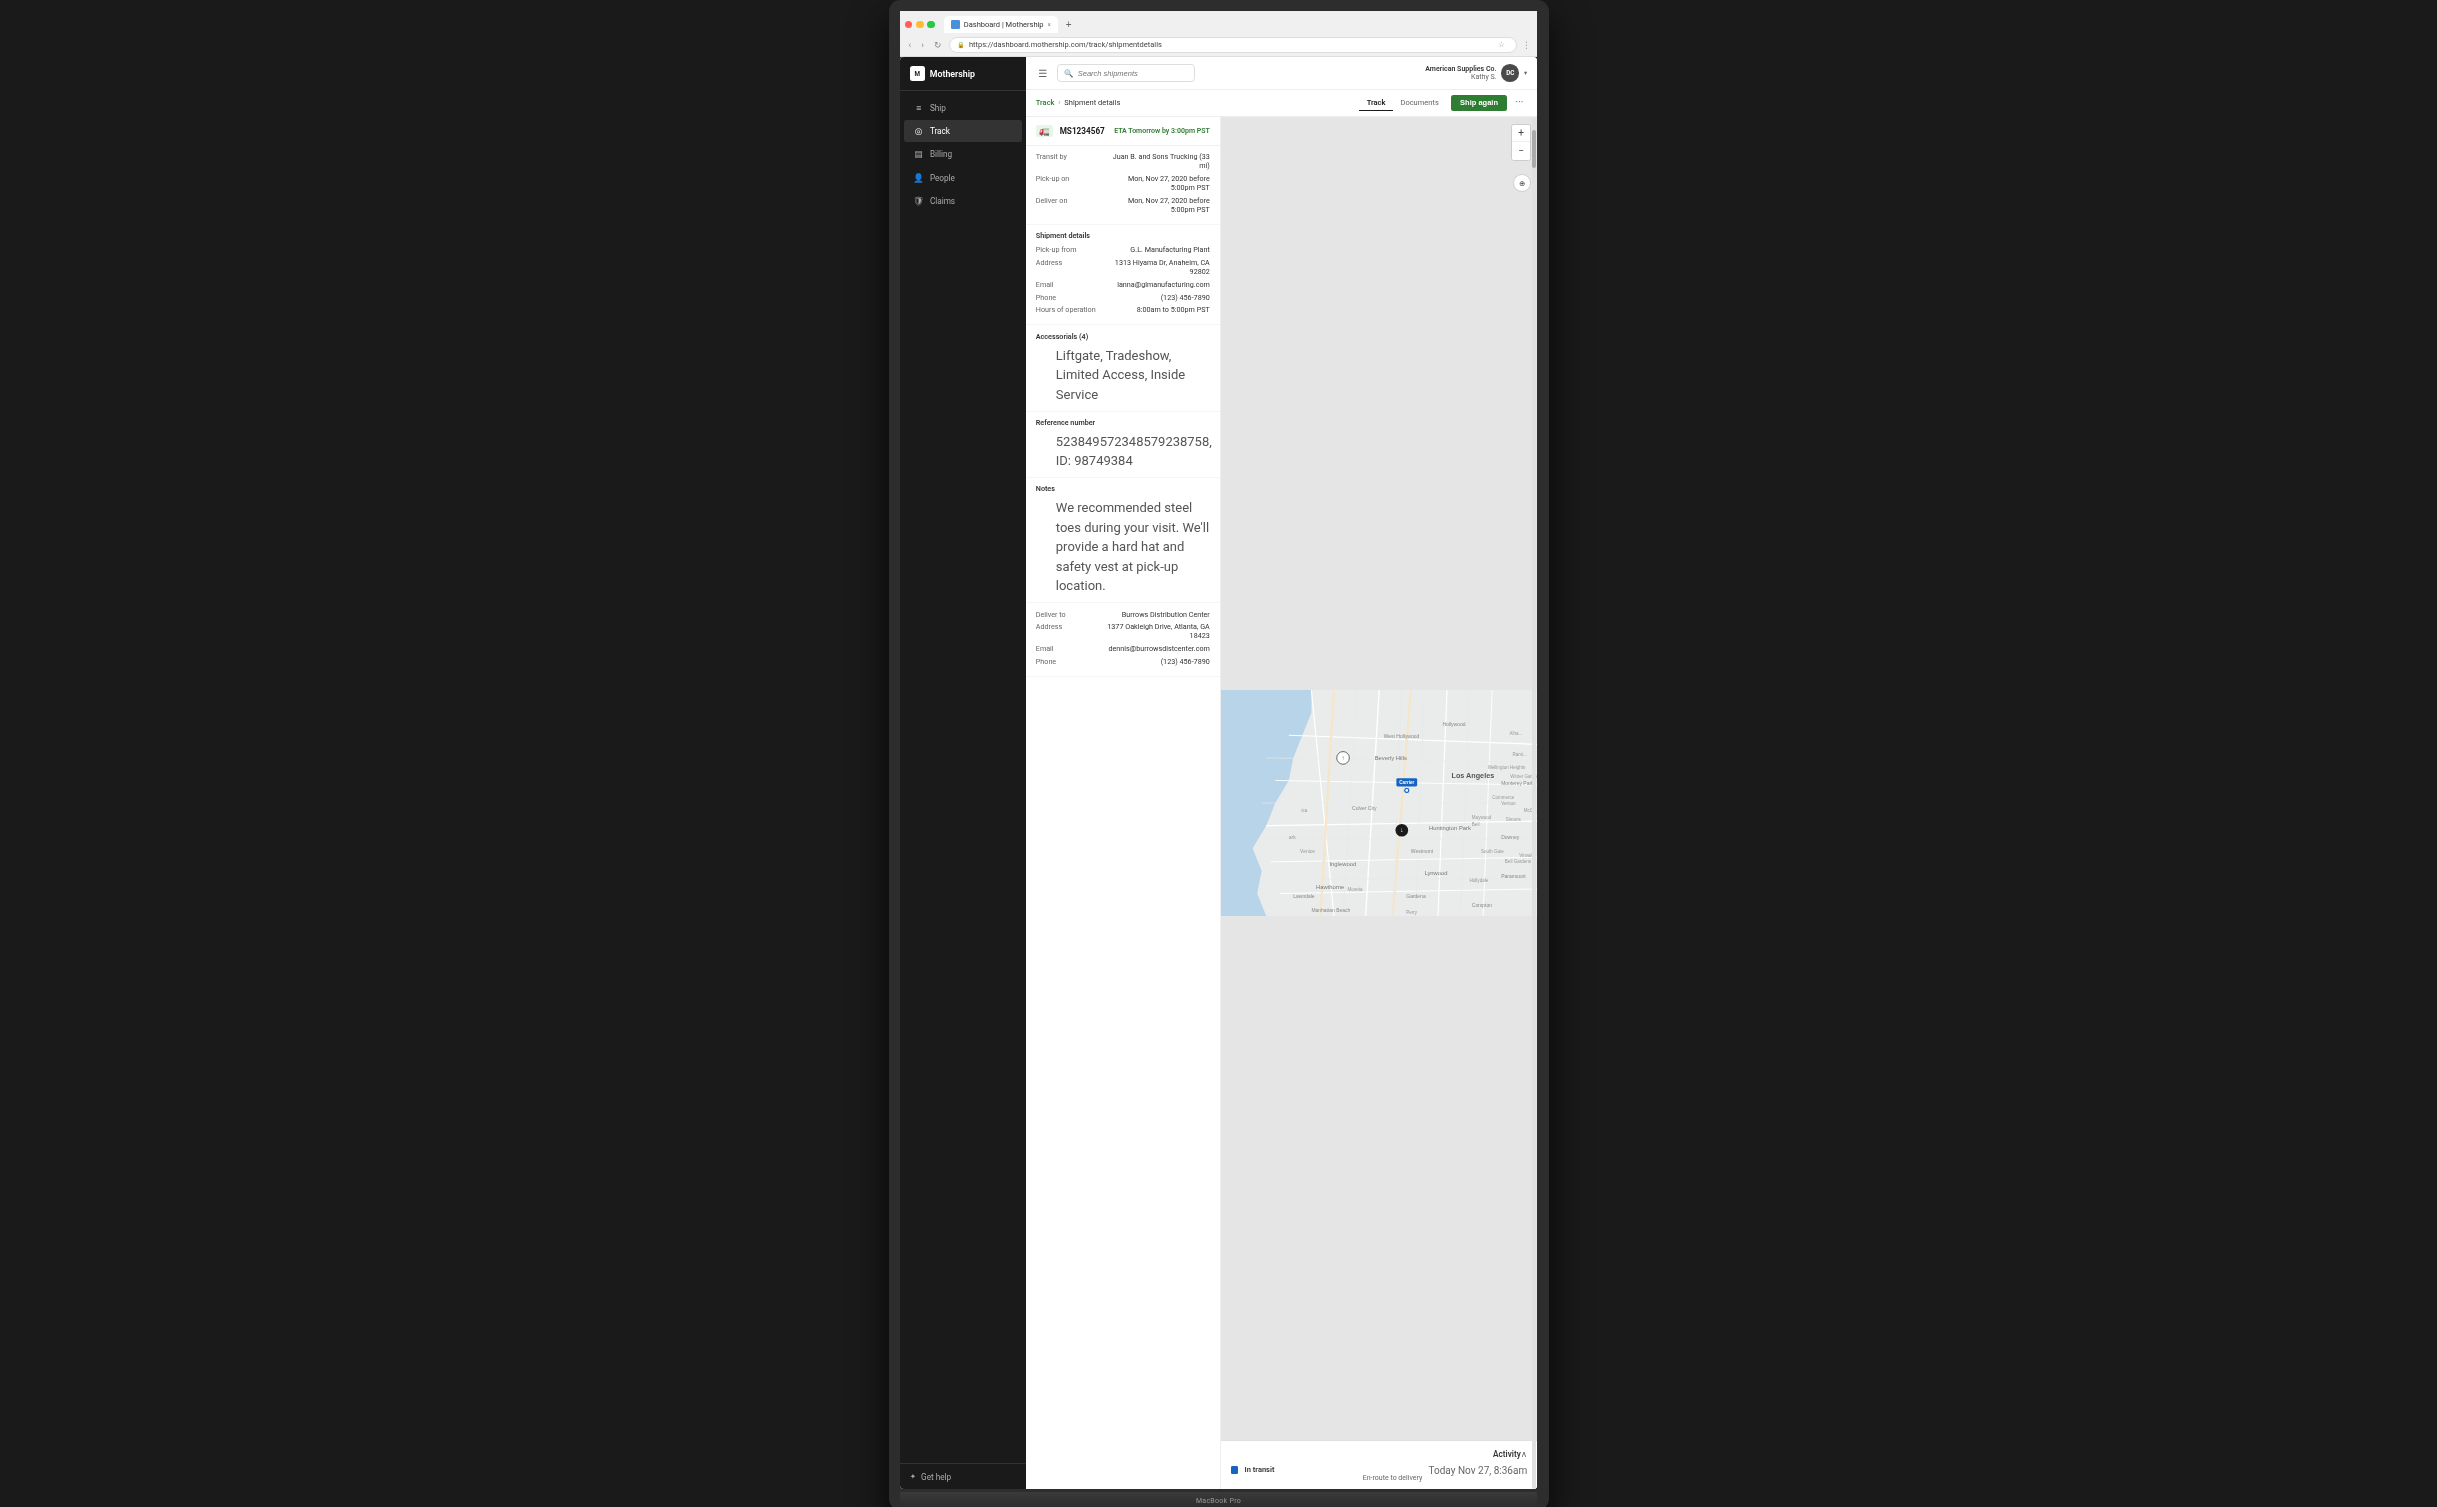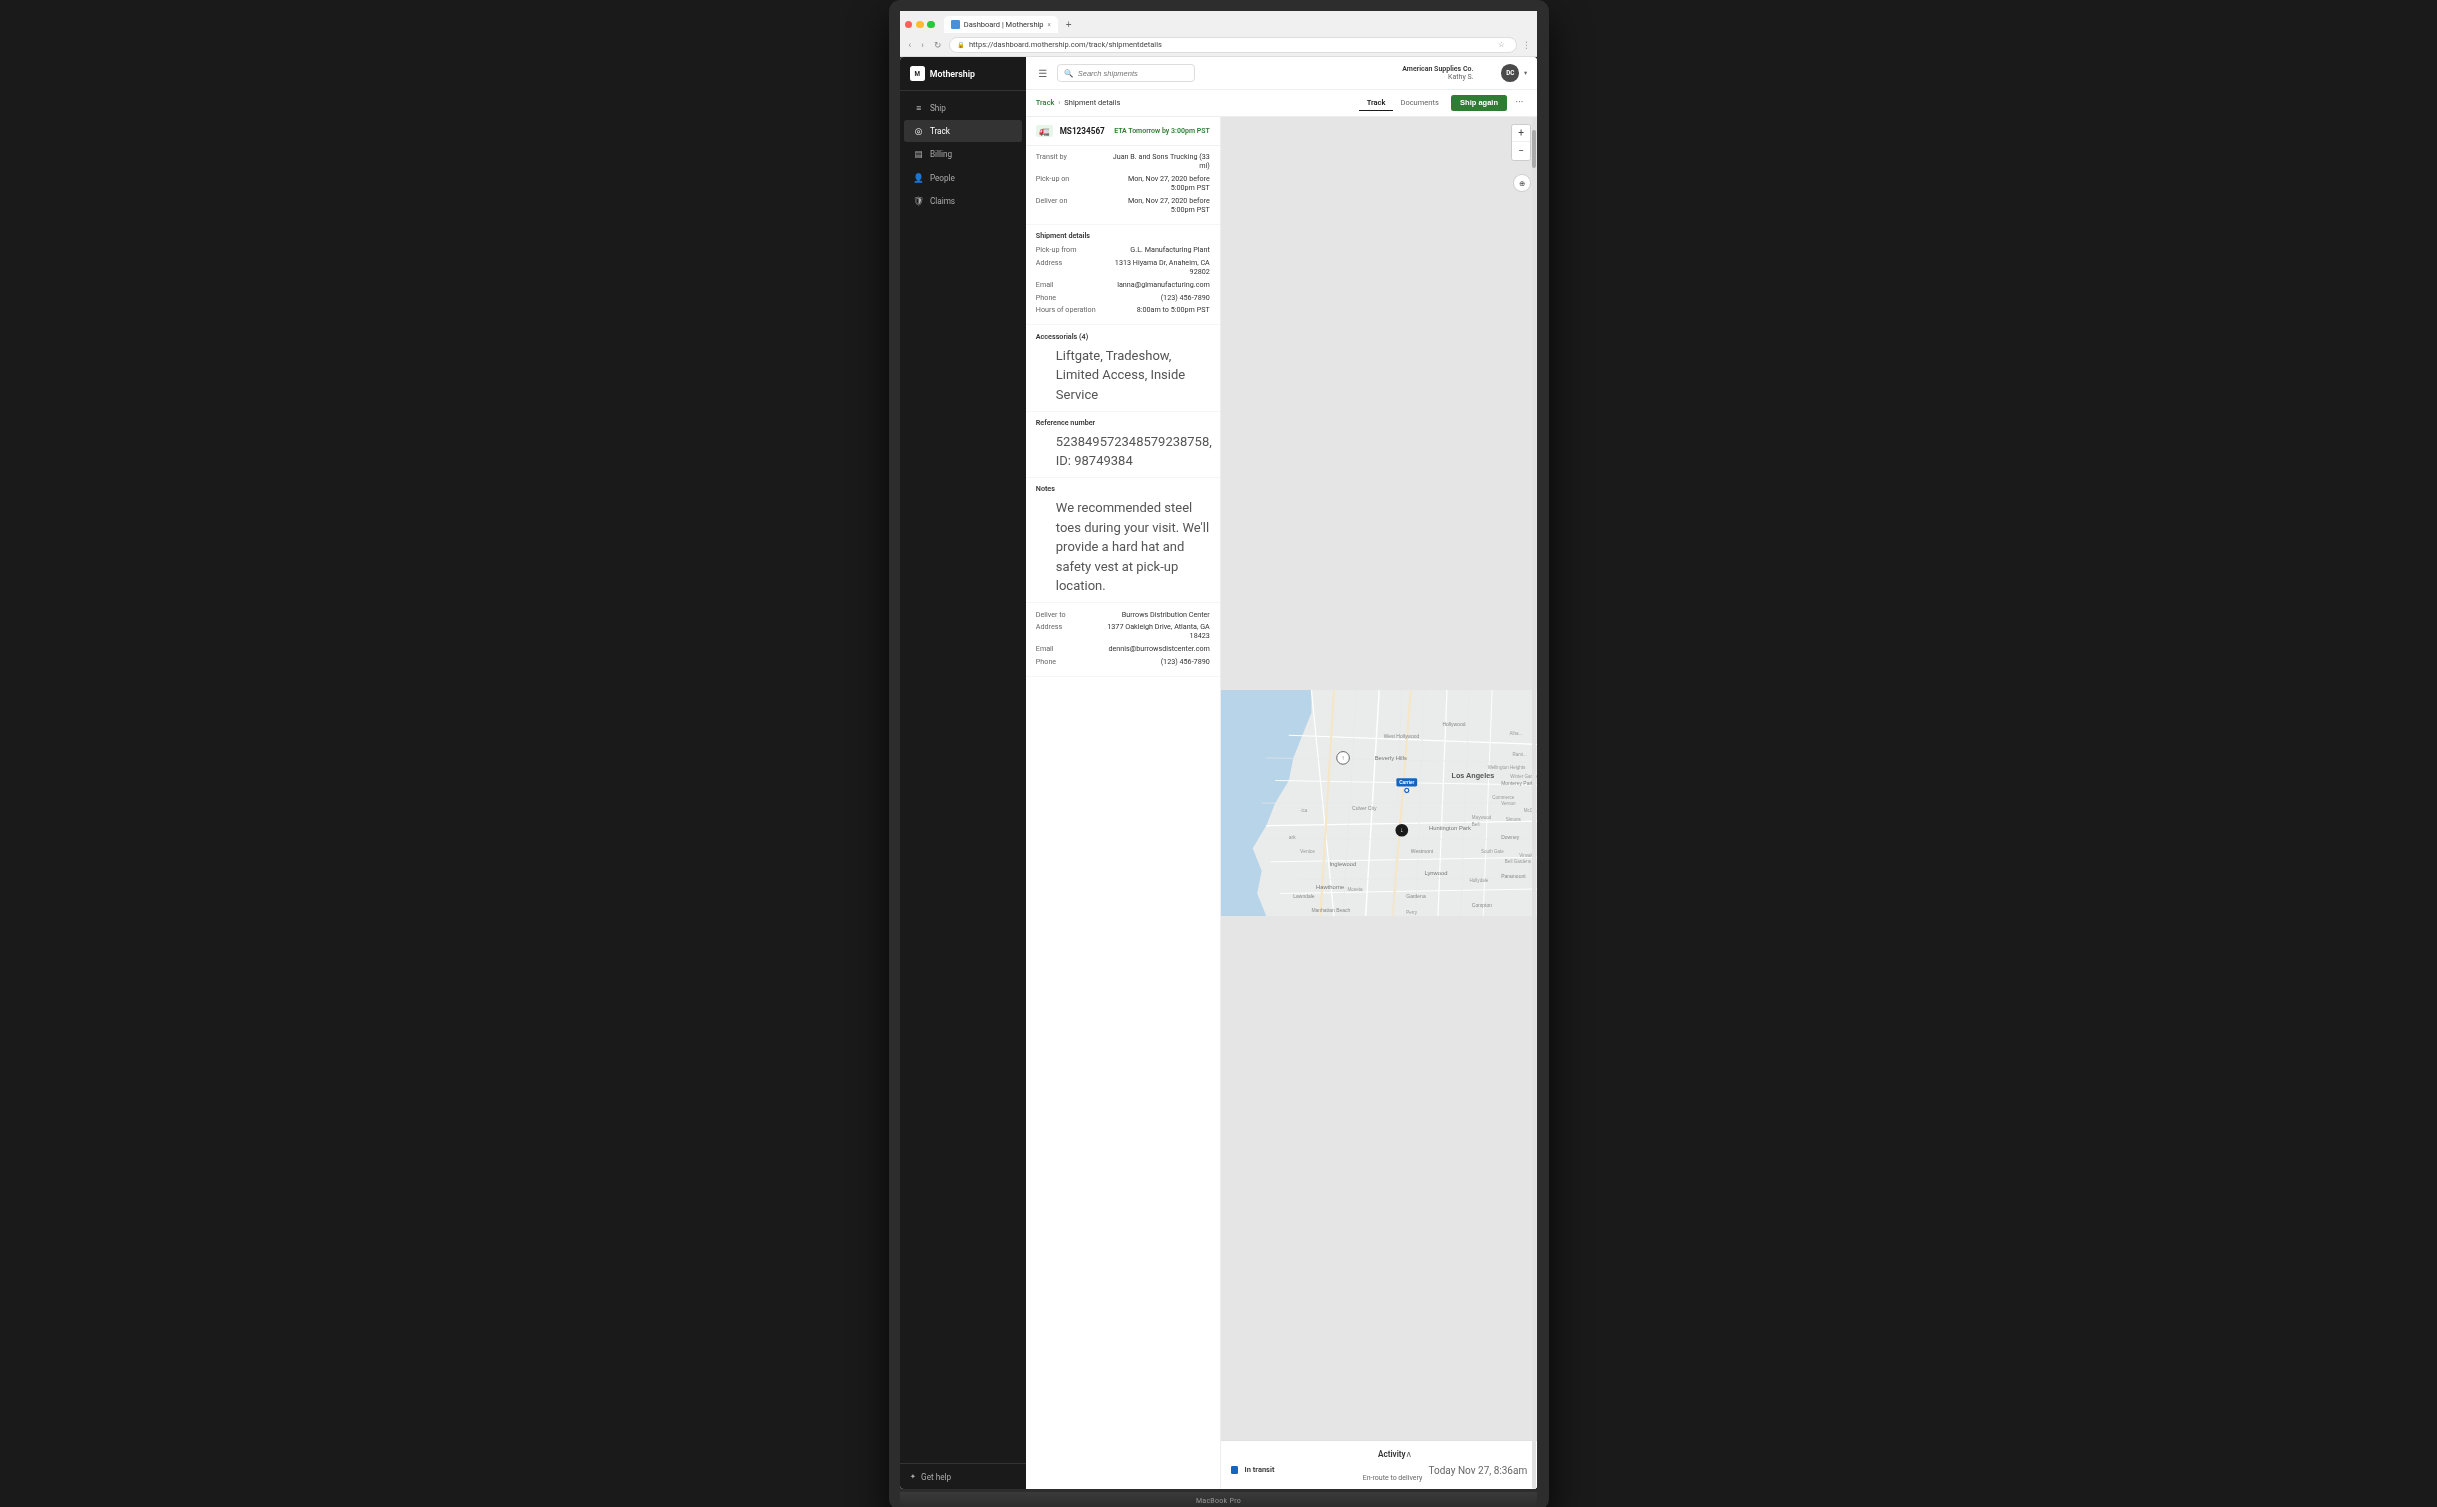--- a/index.html
+++ b/index.html
@@ -297,21 +297,20 @@
       width: 17.6px;
       height: 17.6px;
       background: #4a4a4a;
       border-radius: 50%;
       display: flex;
       align-items: center;
       justify-content: center;
       color: #fff;
       font-size: 6.3px;
       font-weight: bold;
-      margin-left: 23px;
     }
 
     .dropdown-arrow { color: #666; font-size: 6.3px; }
 
     
     .sub-header {
       display: flex;
       align-items: center;
       padding: 5px 10px;
       border-bottom: 0.6px solid #eee;
@@ -542,21 +541,21 @@
       right: 0;
       left: 0;
       background: #fff;
       border-top: 0.6px solid #e0e0e0;
       padding: 7.5px 10px;
     }
 
     .activity-header {
       display: flex;
       align-items: center;
-      justify-content: center;
+      justify-content: flex-end;
       margin-bottom: 6.3px;
       margin-left: 32px;
     }
 
     .activity-title {
       font-size: 8.2px;
       font-weight: 600;
       color: #333;
     }
 

